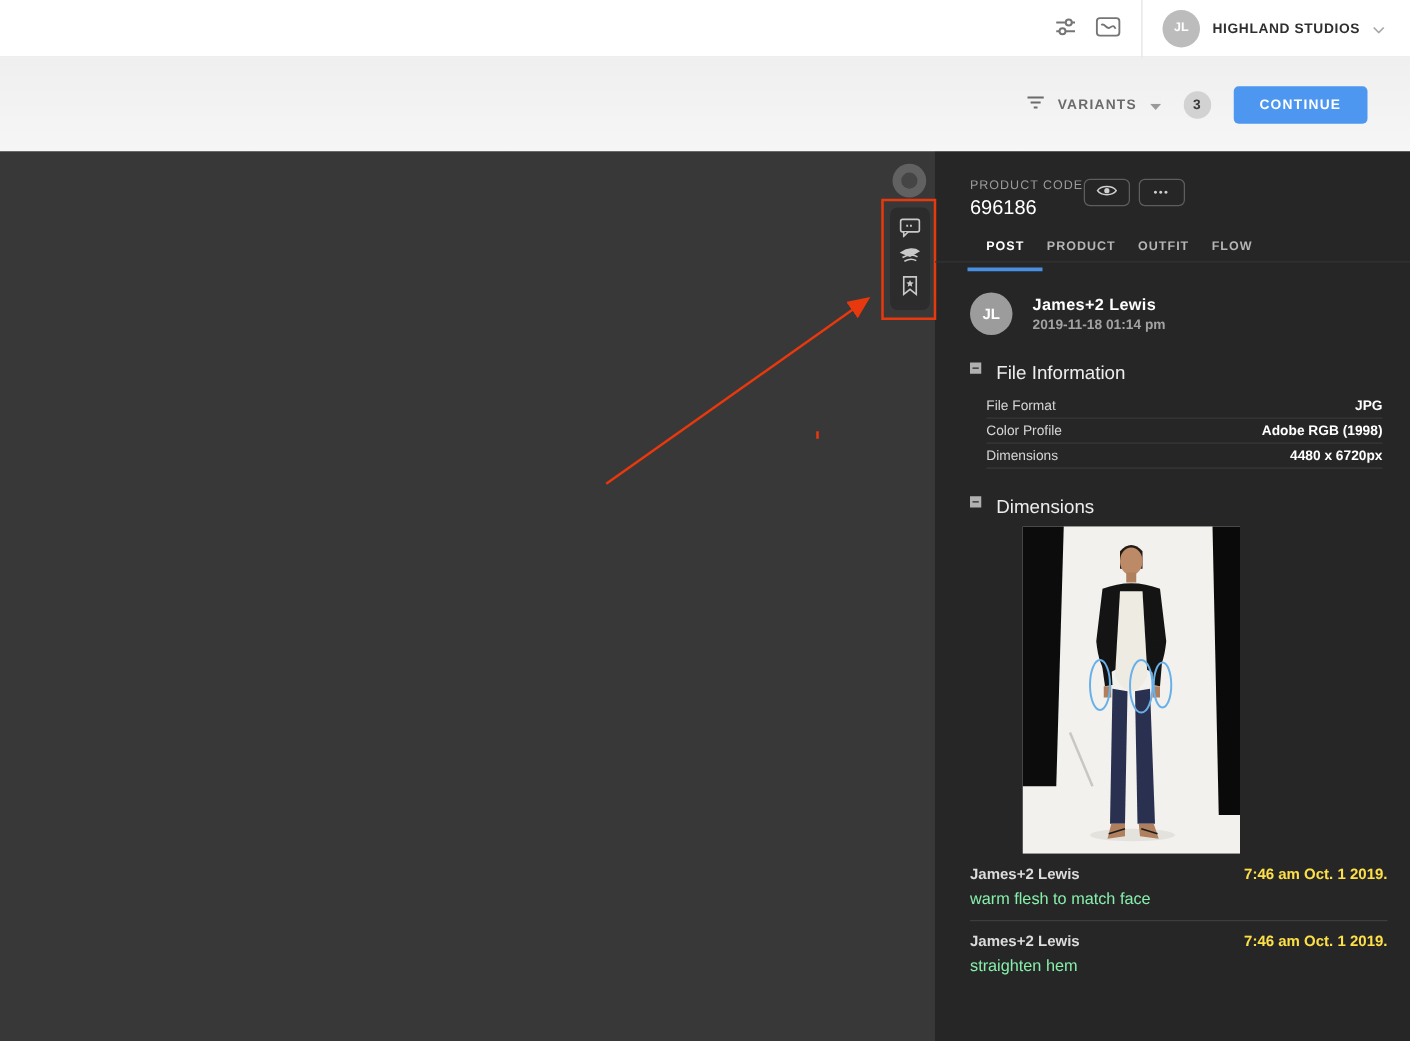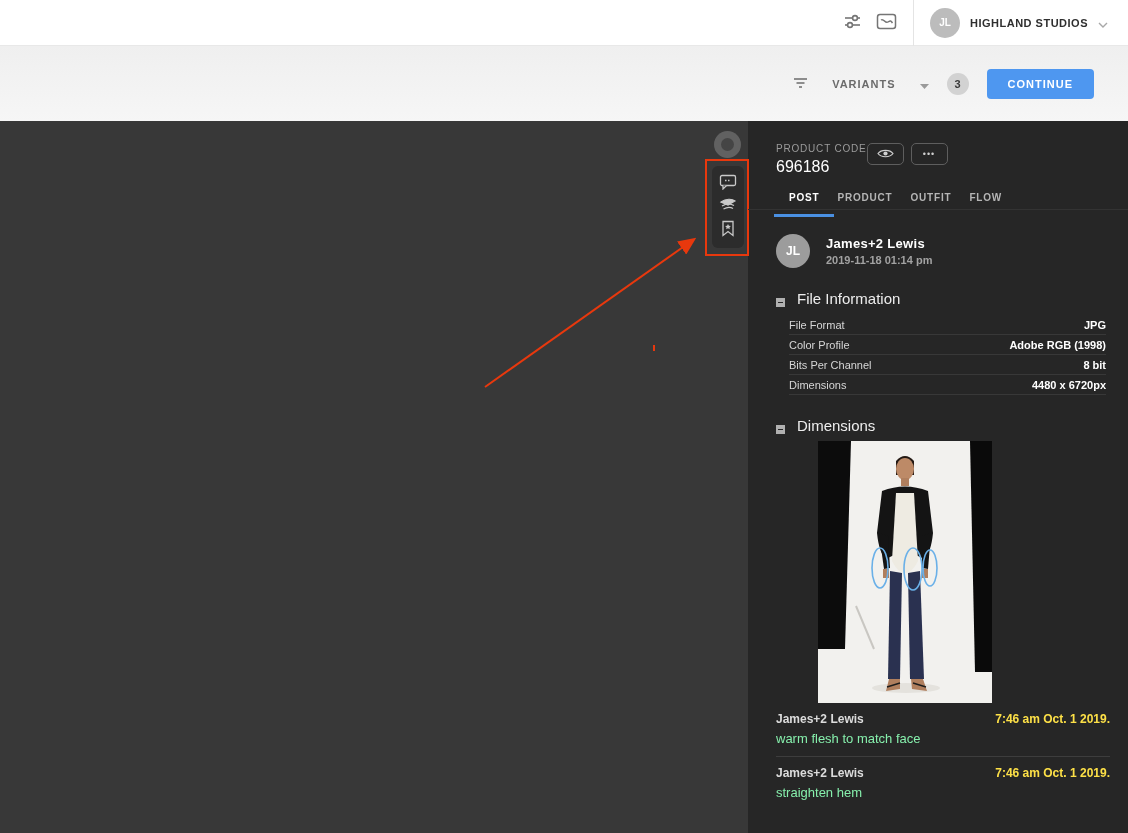--- a/index.html
+++ b/index.html
@@ -13,21 +13,21 @@
   .icon-btn { background:none; border:none; cursor:pointer; display:flex; align-items:center; }
   .hdr-divider { width:1px; height:46px; background:#e4e4e4; margin-right:16px; }
   .account { display:flex; align-items:center; gap:10px; cursor:pointer; }
   .avatar-sm { width:30px; height:30px; border-radius:50%; background:#bcbcbc; color:#fff;
     font-size:10px; font-weight:bold; display:flex; align-items:center; justify-content:center; }
   .account-name { font-size:11px; font-weight:bold; color:#2f2f2f; letter-spacing:.5px; }
 
   
   .sub-toolbar { height:75px; background:linear-gradient(#efefef,#f6f6f6);
     display:flex; align-items:center; justify-content:flex-end; padding-right:34px; gap:18px; }
-  .variants { display:flex; align-items:center; gap:24px; cursor:pointer; }
+  .variants { display:flex; align-items:center; gap:10px; cursor:pointer; }
   .variants-label { font-size:11px; font-weight:bold; color:#6b6b6b; letter-spacing:1px; }
   .count-badge { width:22px; height:22px; border-radius:50%; background:#d2d2d2; color:#3a3a3a;
     font-size:11px; font-weight:bold; display:flex; align-items:center; justify-content:center; }
   .continue-btn { background:#4e97f0; color:#fff; border:none; border-radius:4px;
     font-size:11px; font-weight:bold; letter-spacing:1px; padding:9px 21px; cursor:pointer;
     font-family:inherit; }
 
   
   .main { display:flex; height:712px; }
   .canvas { position:relative; width:748px; background:#383838; }
@@ -63,21 +63,21 @@
   .tab.active::after { content:""; position:absolute; left:-15px; right:-15px; bottom:-8px;
     height:3px; background:#4a90e2; }
 
   .author { display:flex; align-items:center; gap:16px; padding:24px 28px 0 28px; }
   .avatar-md { width:34px; height:34px; border-radius:50%; background:#9c9c9c; color:#fff;
     font-size:12px; font-weight:bold; display:flex; align-items:center; justify-content:center; flex:none; }
   .author-name { font-size:13px; font-weight:bold; color:#fff; letter-spacing:.3px; }
   .author-time { font-size:11px; font-weight:bold; color:#a2a2a2; margin-top:3px; }
 
   .section { padding:0 22px 0 28px; }
-  .section-head { display:flex; align-items:flex-end; gap:12px; margin-top:22px; cursor:pointer; }
+  .section-head { display:flex; align-items:flex-start; gap:12px; margin-top:22px; cursor:pointer; }
   .toggle-sq { width:9px; height:9px; background:#b0b0b0; display:flex; align-items:center;
     justify-content:center; flex:none; }
   .toggle-sq::after { content:""; width:5px; height:1px; background:#262626; display:block; }
   .section-title { font-size:15px; color:#ededed; }
 
   .info-table { margin:8px 0 0 13px; }
   .info-row { display:flex; justify-content:space-between; align-items:center; height:20px;
     border-bottom:1px solid #383838; }
   .info-row:first-child { border-top:none; }
   .info-label { font-size:11px; color:#d6d6d6; }
@@ -243,24 +243,20 @@
       <div class="info-table">
         <div class="info-row">
           <span class="info-label">File Format</span>
           <span class="info-value">JPG</span>
         </div>
         <div class="info-row">
           <span class="info-label">Color Profile</span>
           <span class="info-value">Adobe RGB (1998)</span>
         </div>
         <div class="info-row">
-          <span class="info-label">Bits Per Channel</span>
-          <span class="info-value">8 bit</span>
-        </div>
-        <div class="info-row">
           <span class="info-label">Dimensions</span>
           <span class="info-value">4480 x 6720px</span>
         </div>
       </div>
     </div>
 
     <div class="section">
       <div class="section-head">
         <span class="toggle-sq"></span>
         <span class="section-title">Dimensions</span>

